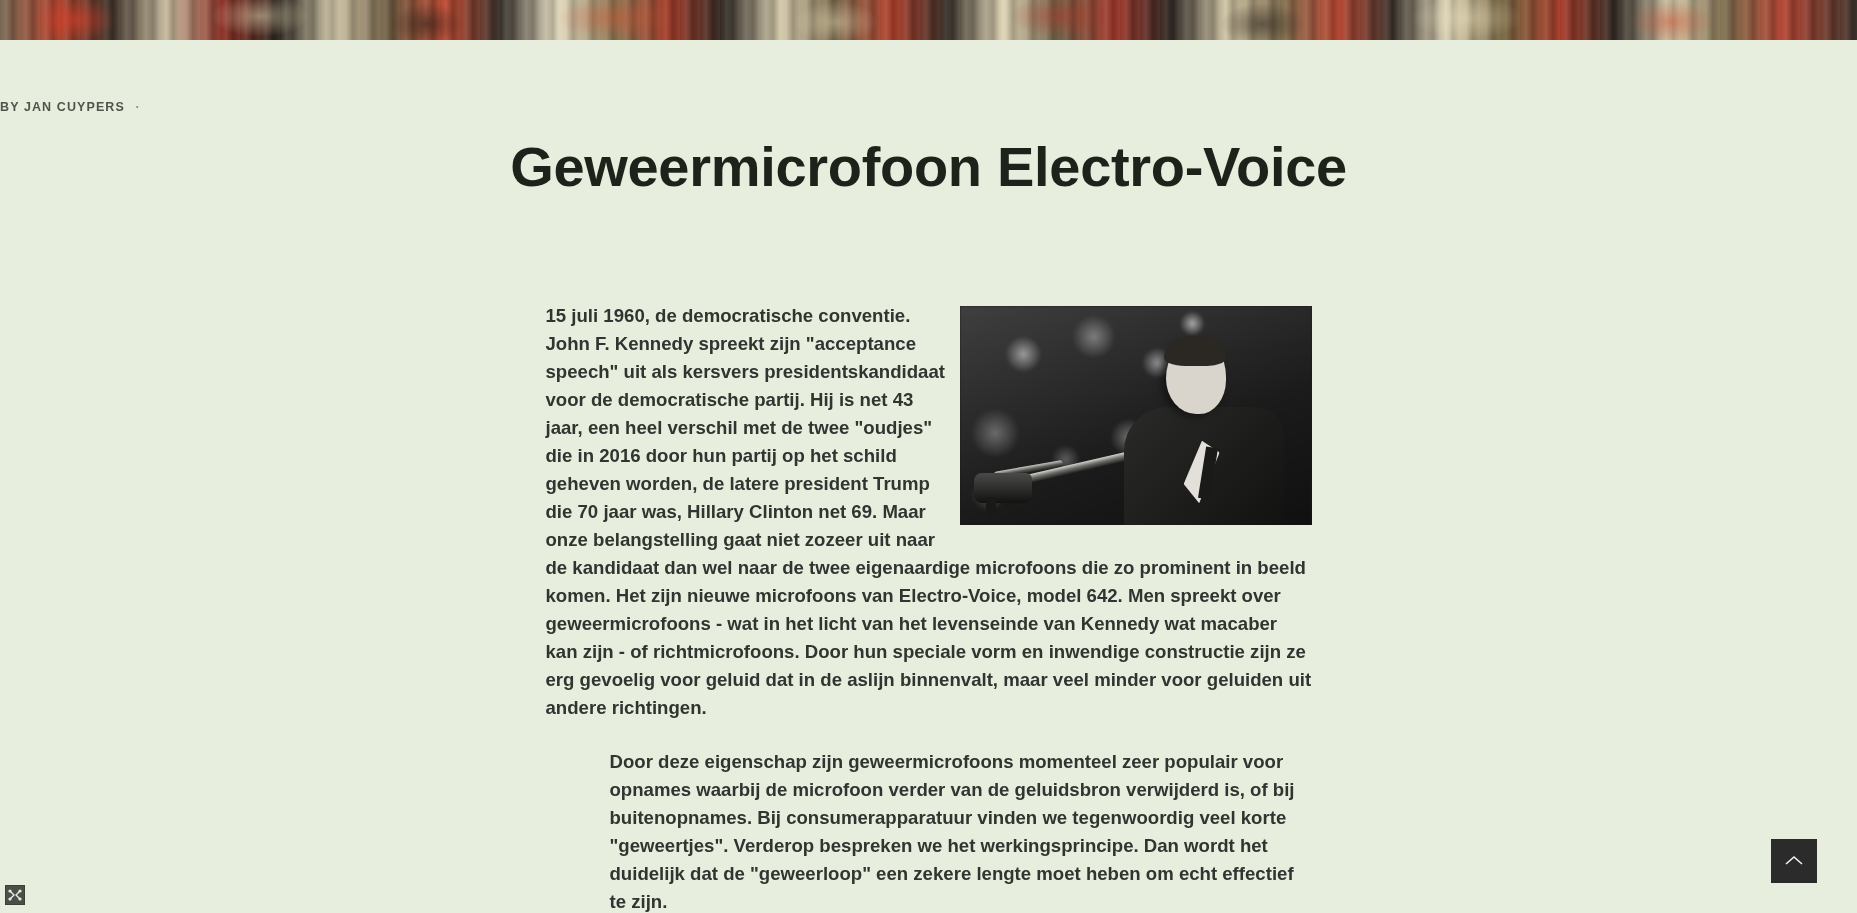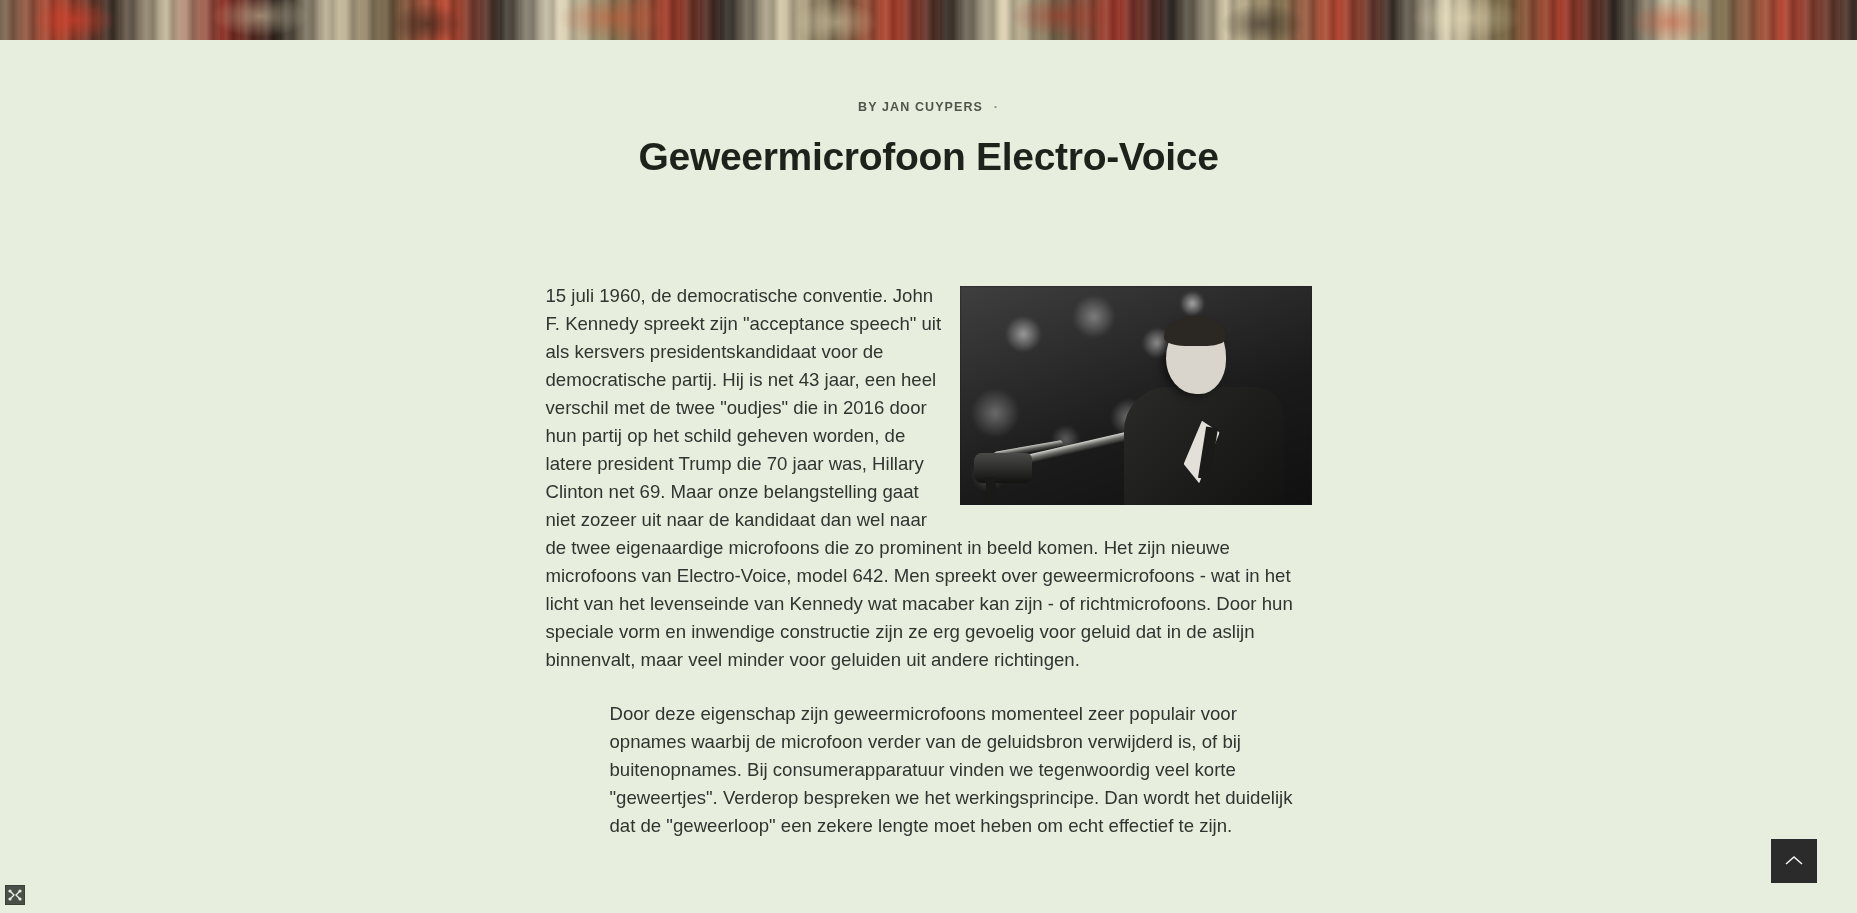--- a/index.html
+++ b/index.html
@@ -65,33 +65,33 @@
   #page {
     position: absolute;
     top: 40px; left: 0;
     width: 1857px;
     height: 873px;
     background: #e8eede;
     overflow: hidden;
   }
 
   .byline {
-    text-align: center;
+    text-align: left;
     margin-top: 60px;
     font-size: 12.5px;
     letter-spacing: 1.1px;
     color: #4e554a;
     font-weight: 600;
   }
   .byline .sep { color: #8b9183; margin-left: 6px; }
 
   .page-title {
     text-align: center;
     margin: 20px 0 0 0;
-    font-size: 39px;
+    font-size: 56px;
     line-height: 1.18;
     font-weight: 600;
     color: #1d231b;
     letter-spacing: -0.3px;
   }
 
   .article {
     position: relative;
     width: 766px;
     margin: 102px auto 0 auto;
@@ -186,21 +186,21 @@
     transform-origin: left center;
     border-radius: 3px;
   }
   .figure .mic-stand {
     position: absolute;
     left: 26px; bottom: 0;
     width: 10px; height: 28px;
     background: #191918;
   }
 
-  .article p { margin: 0 0 26px 0; }
+  .article p { margin: 0 0 26px 0; font-weight: bold; }
   .article p.indented { margin-left: 64px; }
 
   
   #back-to-top {
     position: absolute;
     right: 40px; bottom: 30px;
     width: 46px; height: 44px;
     background: #2b2b2b;
     color: #f2f2f2;
     display: flex;

